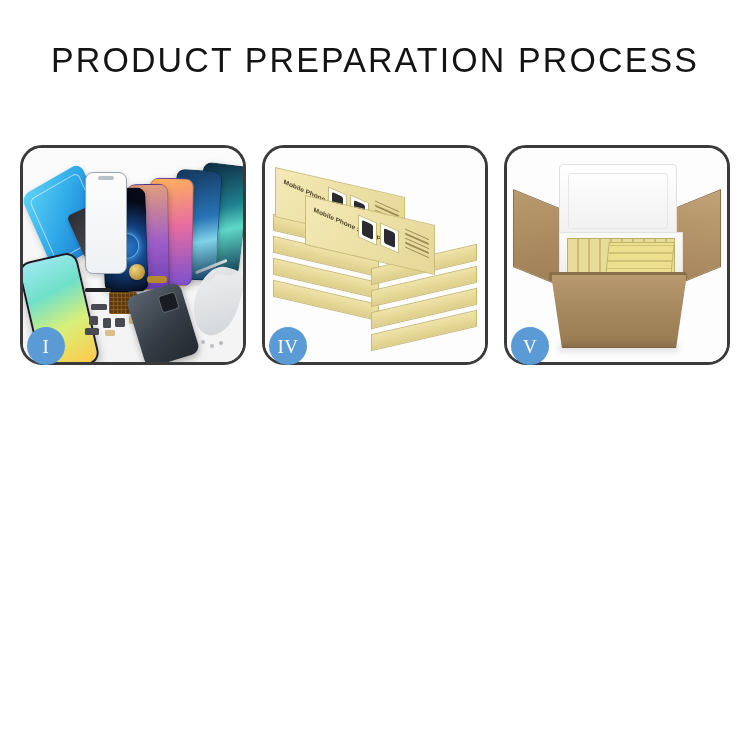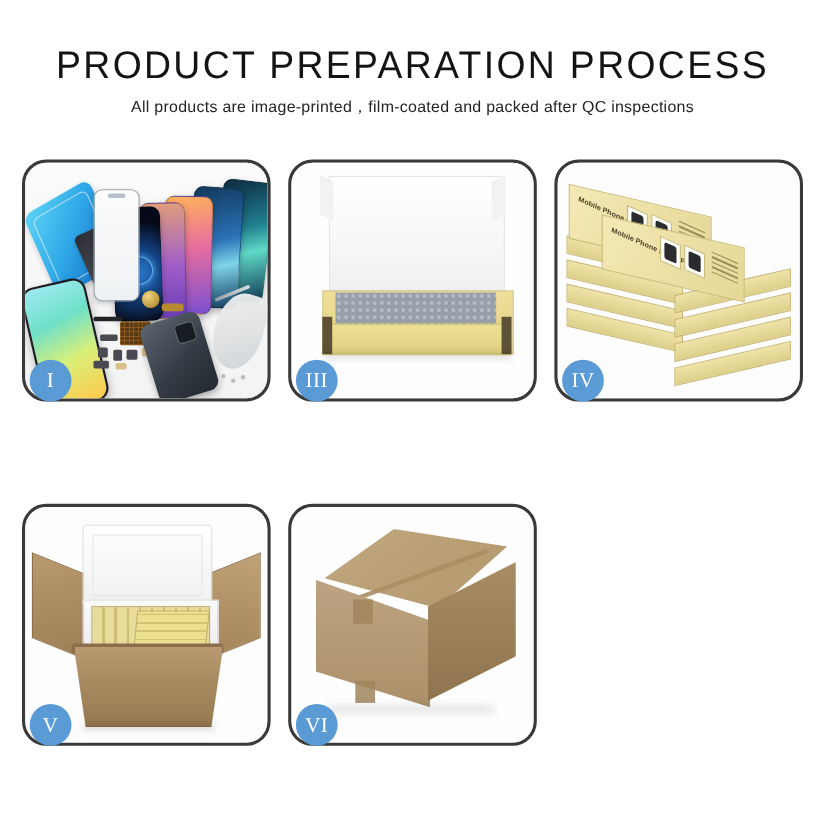--- a/index.html
+++ b/index.html
@@ -334,21 +334,20 @@
   .tape{position:absolute;background:#a0855c;opacity:.85;}
   .p6shadow{position:absolute;left:34px;top:180px;width:150px;height:8px;background:rgba(0,0,0,.10);filter:blur(4px);}
 </style>
 </head>
 <body>
 
 <div class="page">
 
   <div class="header">
     <h1 class="title">PRODUCT PREPARATION PROCESS</h1>
-    <p class="subtitle">All products are image-printed，film-coated and packed after QC inspections</p>
   </div>
 
   <div class="grid">
 
     <div class="panel">
       <div class="panel-inner p1">
         <div class="film"></div>
         <div class="film2"></div>
         <div class="fan">
           <div class="ph ph5"></div>
@@ -382,34 +381,20 @@
         <div class="screws">
           <i style="left:0;top:0;"></i>
             <i style="left:9px;top:4px;"></i>
             <i style="left:18px;top:1px;"></i>
         </div>
       </div>
       <div class="badge">I</div>
     </div>
 
 
-    <div class="panel">
-      <div class="panel-inner p3">
-        <div class="lid"></div>
-        <div class="lidL"></div>
-        <div class="lidR"></div>
-        <div class="boxbase"></div>
-        <div class="foam"></div>
-        <div class="boxfront"></div>
-        <div class="boxlipL"></div>
-        <div class="boxlipR"></div>
-        <div class="boxshadow"></div>
-      </div>
-      <div class="badge">III</div>
-    </div>
 
     <div class="panel">
       <div class="panel-inner p4">
         <div class="stack">
 
           <div class="sbox" style="left:2px;top:62px;width:104px;height:15px;transform:skewY(13deg);"></div>
           <div class="sbox" style="left:2px;top:84px;width:104px;height:15px;transform:skewY(13deg);"></div>
           <div class="sbox" style="left:2px;top:106px;width:104px;height:15px;transform:skewY(13deg);"></div>
           <div class="sbox" style="left:2px;top:128px;width:104px;height:15px;transform:skewY(13deg);"></div>
 
@@ -465,27 +450,15 @@
         <div class="cooler-body"></div>
         <div class="innerboxes"></div>
         <div class="innerboxes2"></div>
         <div class="carton-rim"></div>
         <div class="carton-front"></div>
         <div class="p5shadow"></div>
       </div>
       <div class="badge">V</div>
     </div>
 
-    <div class="panel">
-      <div class="panel-inner p6">
-        <div class="c-top"></div>
-        <div class="c-topline"></div>
-        <div class="c-left"></div>
-        <div class="c-right"></div>
-        <div class="tape" style="left:56px;top:84px;width:18px;height:22px;"></div>
-        <div class="tape" style="left:58px;top:158px;width:18px;height:20px;"></div>
-        <div class="p6shadow"></div>
-      </div>
-      <div class="badge">VI</div>
-    </div>
 
   </div>
 </div>
 
 </body></html>

